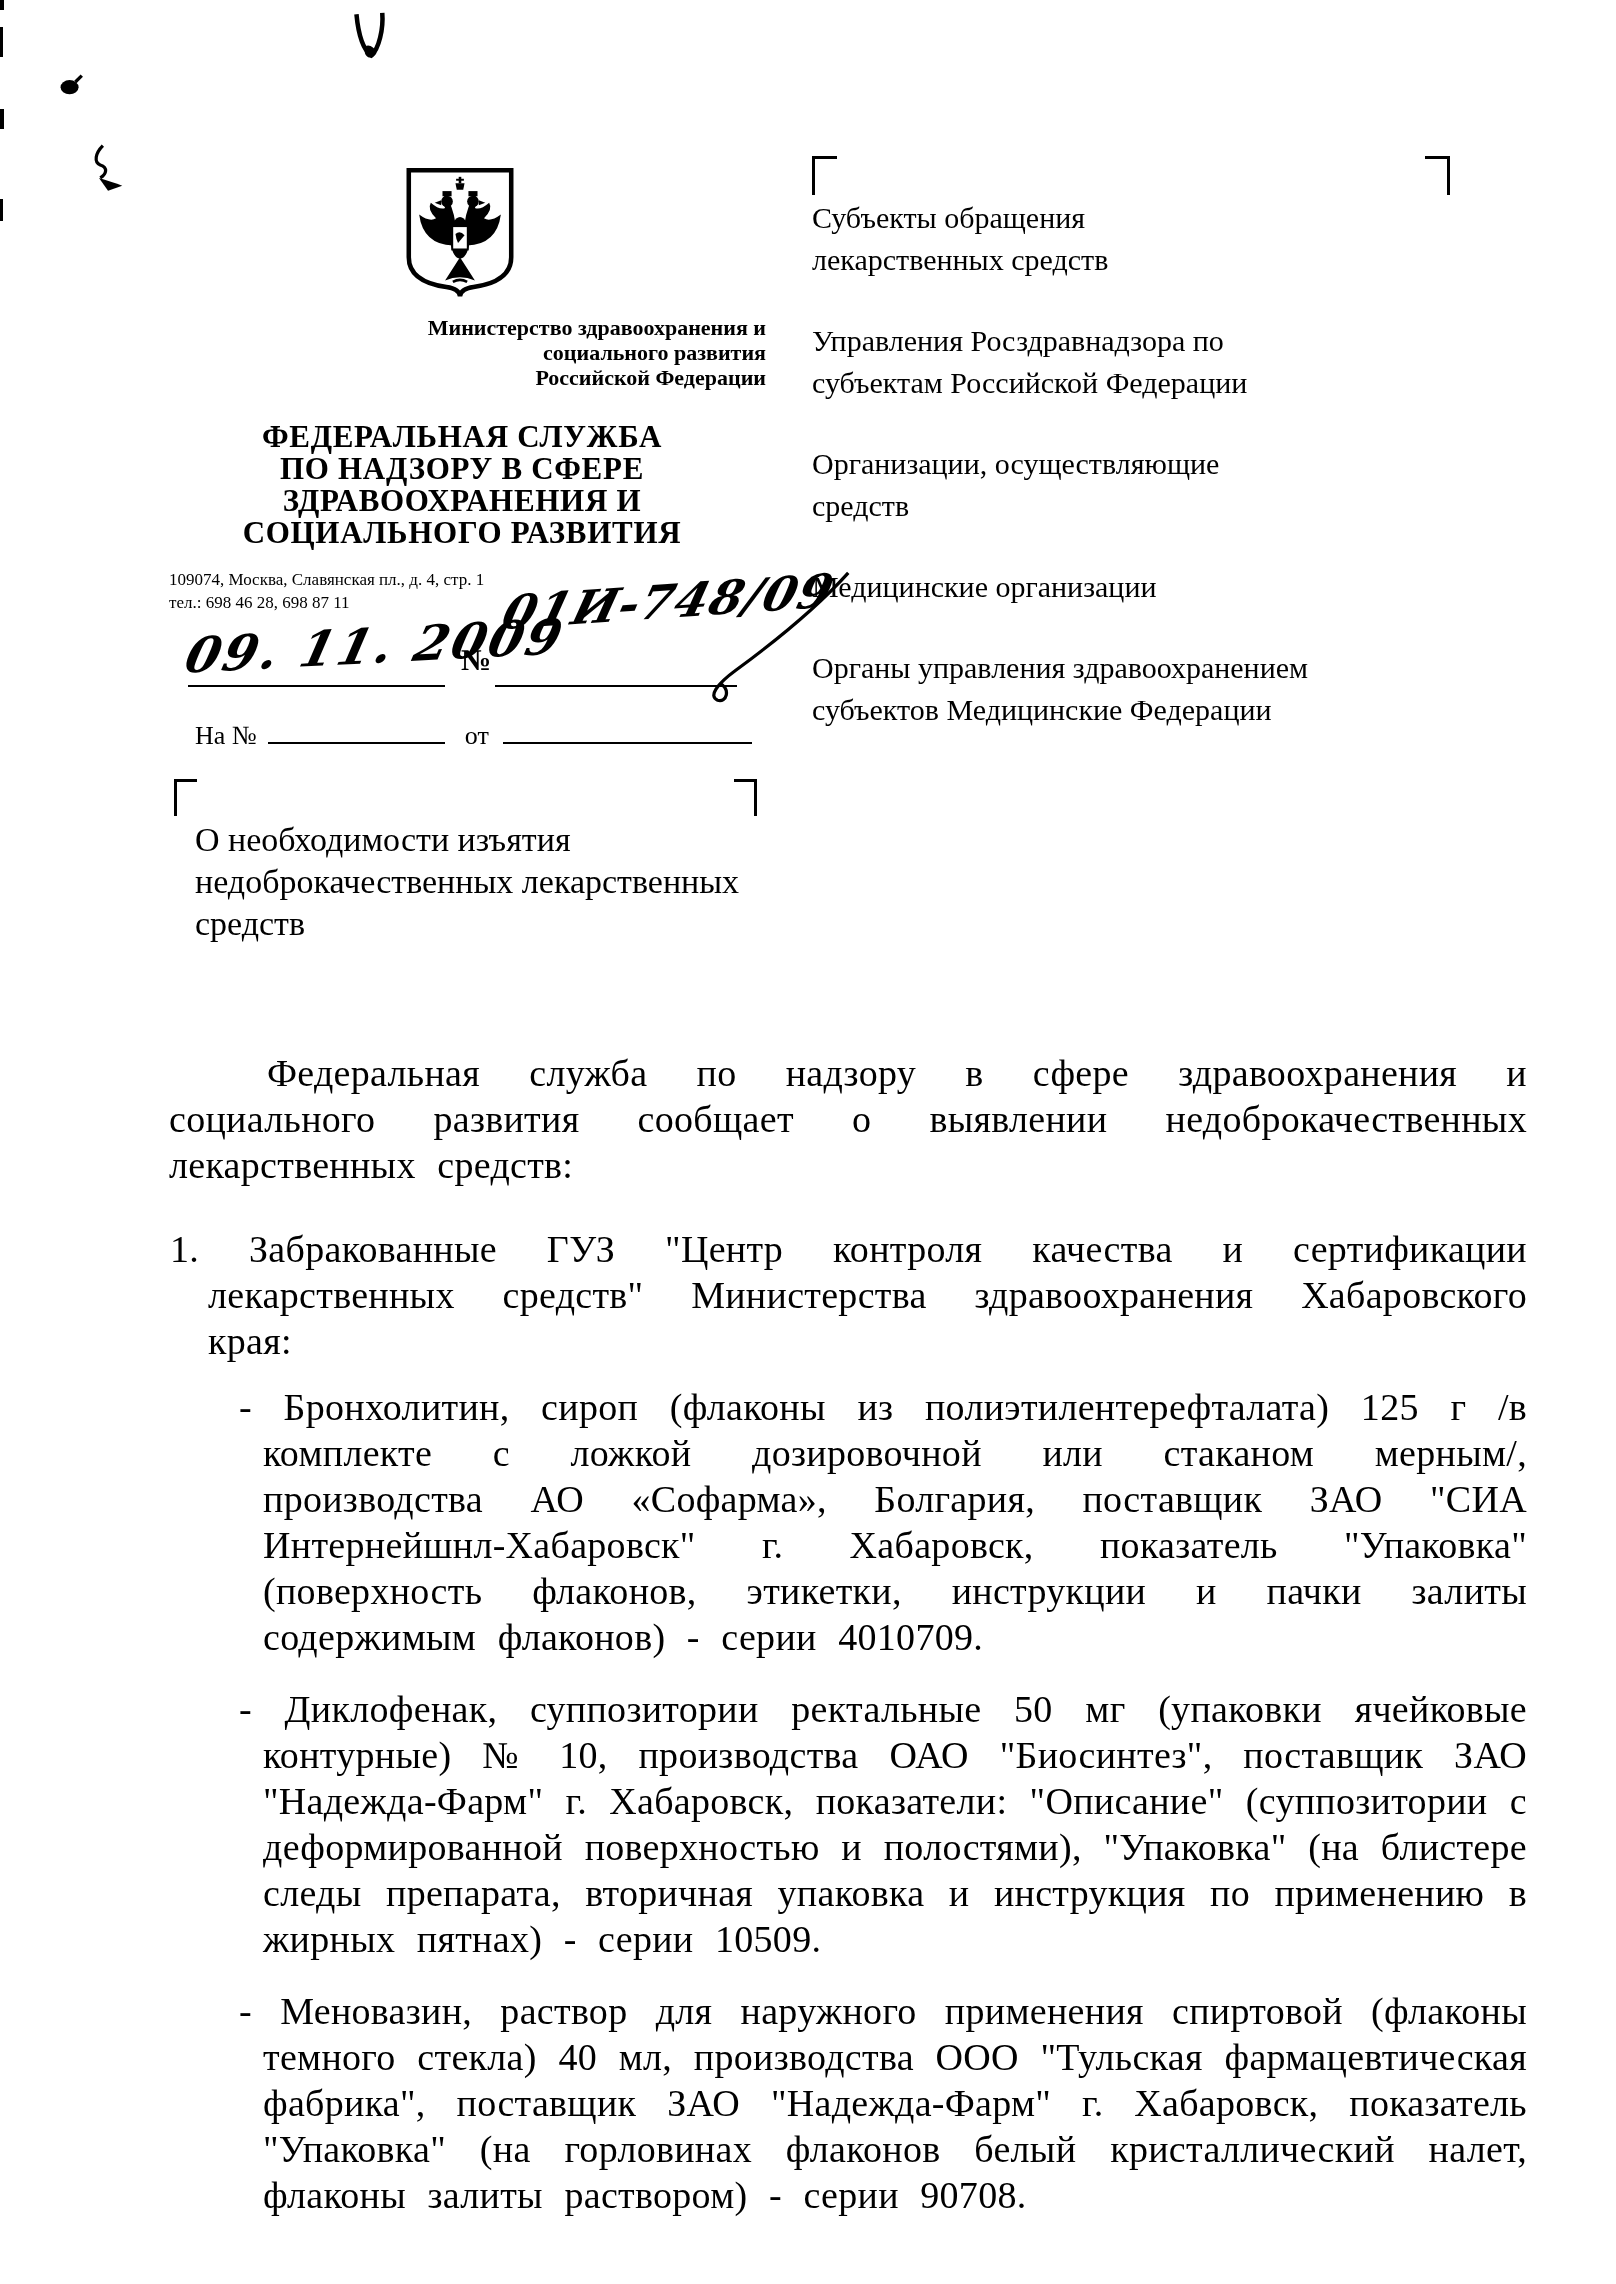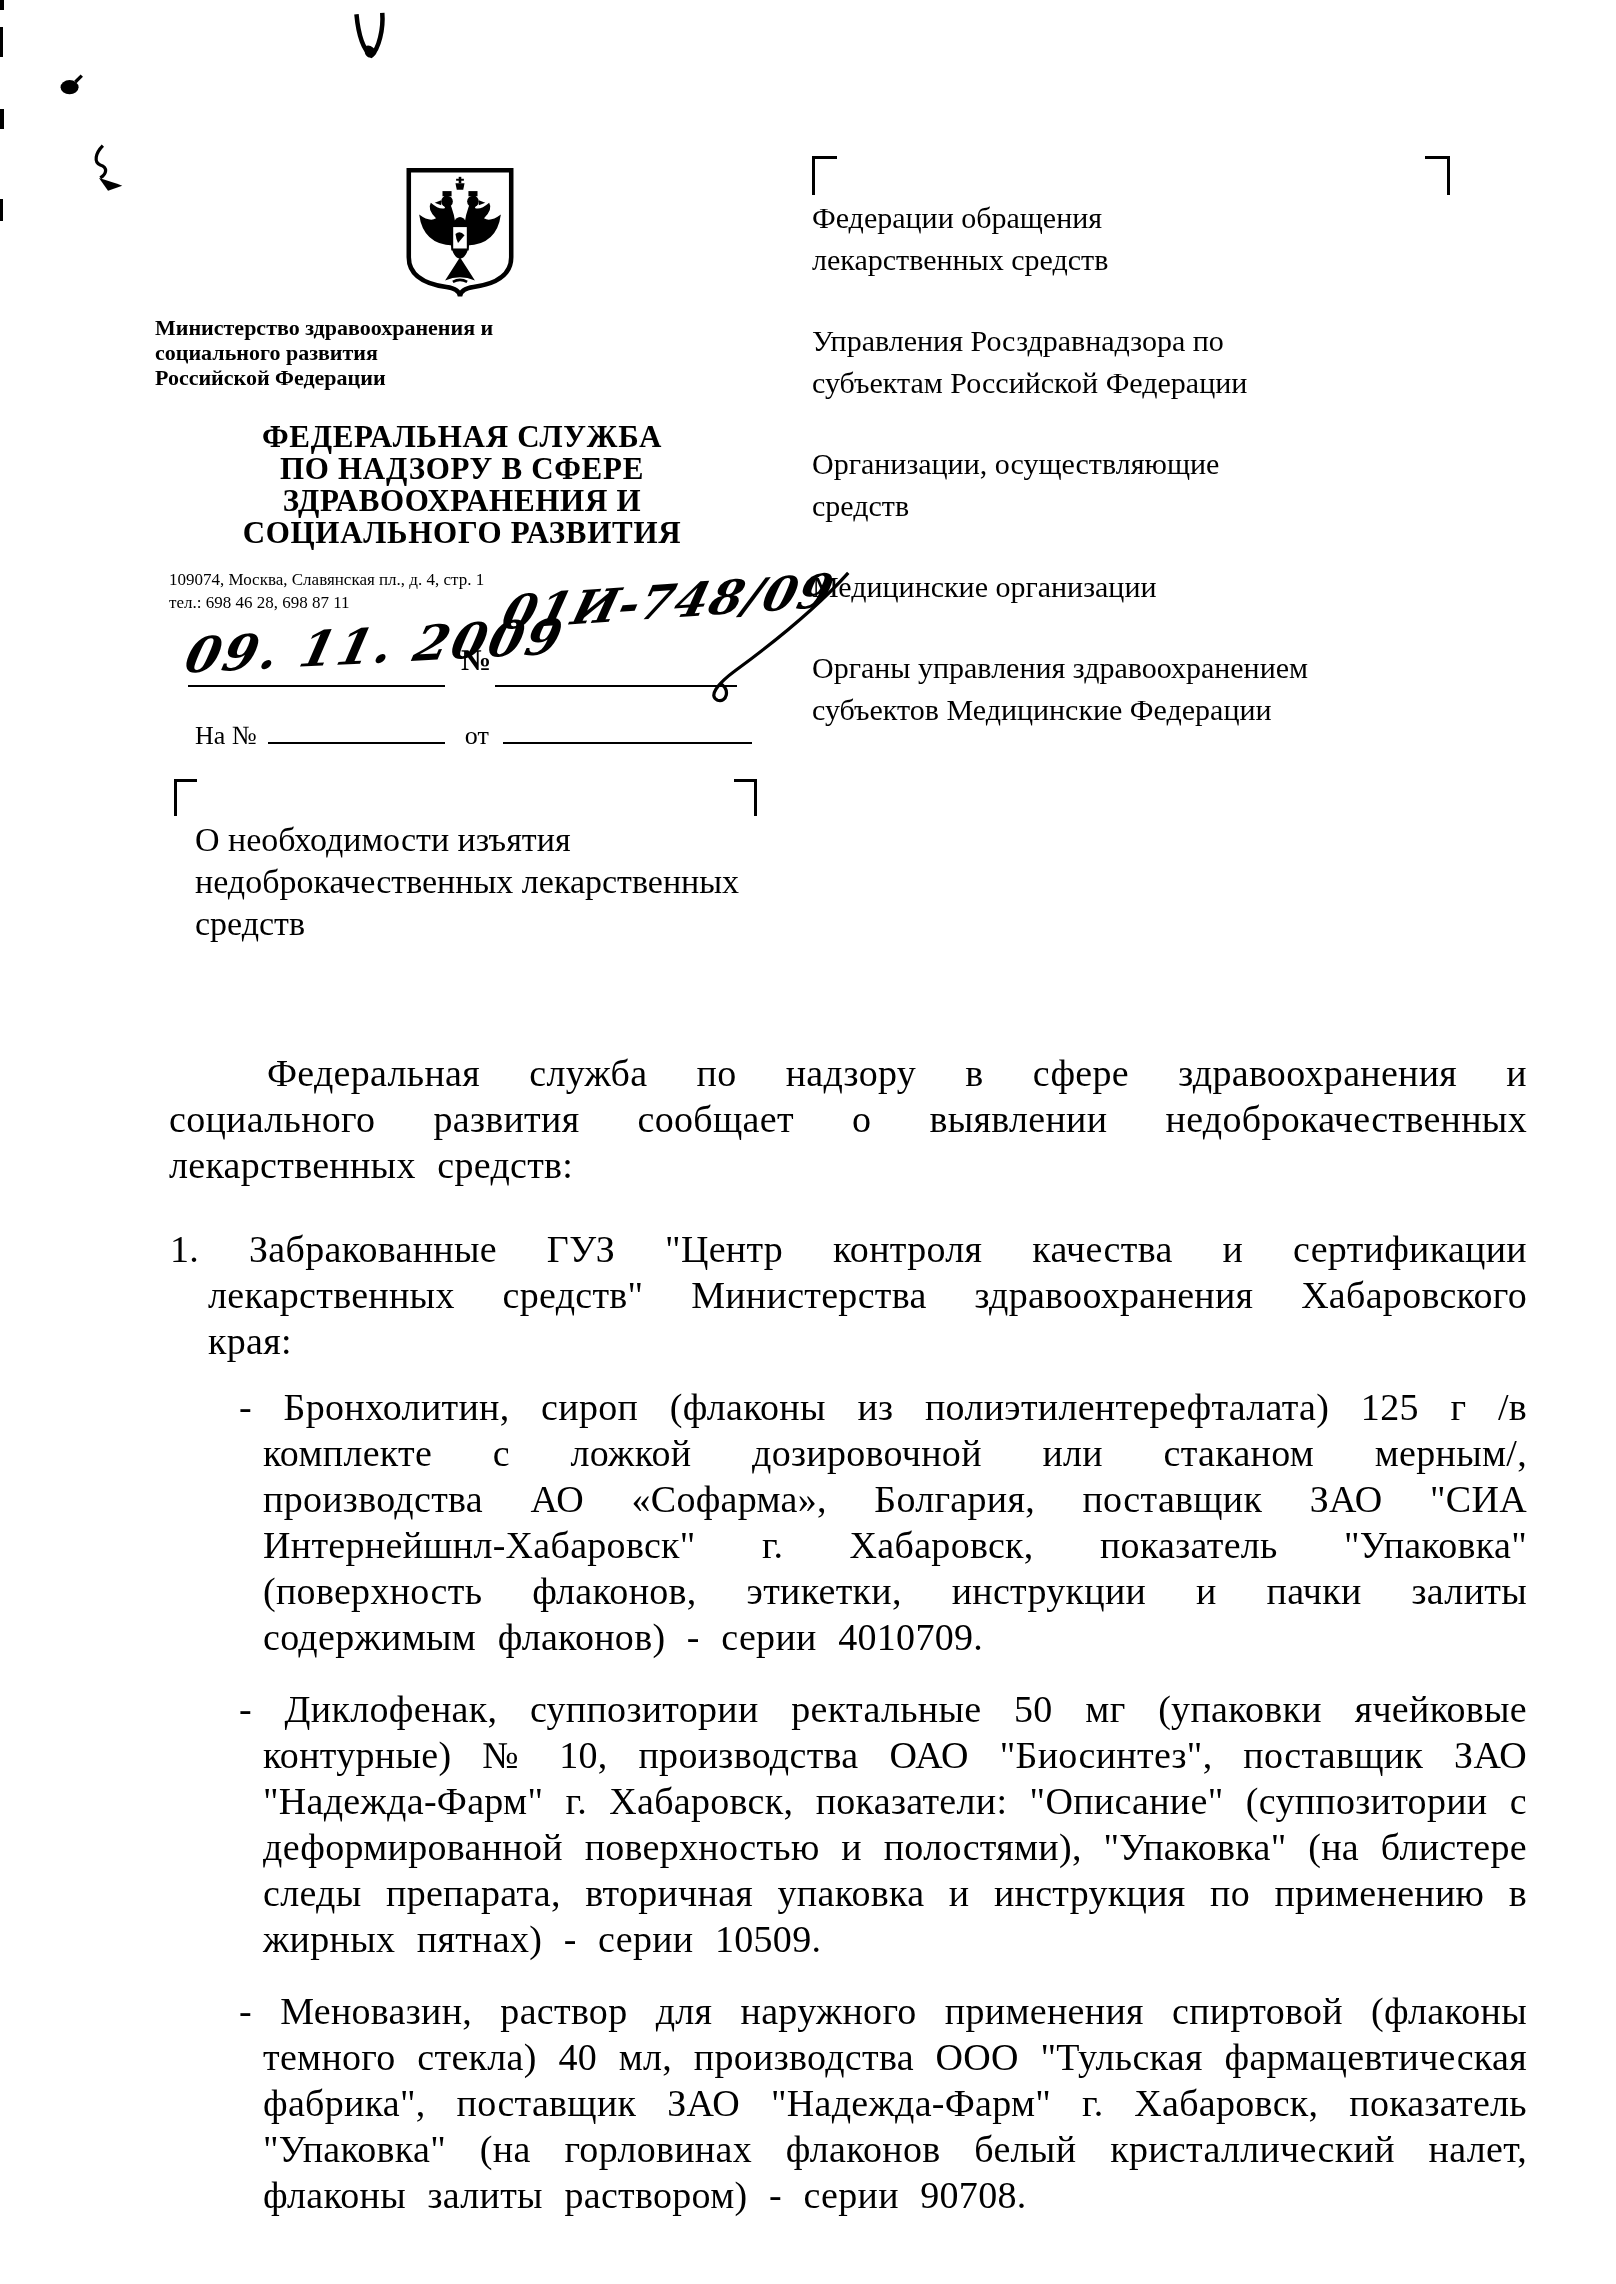--- a/index.html
+++ b/index.html
@@ -8,21 +8,21 @@
     width:1617px;height:2284px;
     background:#ffffff;
     font-family:"Liberation Serif",serif;
     color:#000;
     overflow:hidden;
   }
   .abs{position:absolute;}
 
   
   .emblem{left:401px;top:161px;}
-  .ministry{left:155px;top:315px;width:586px;text-align:left;
+  .ministry{left:180px;top:315px;width:586px;text-align:right;
     font-weight:bold;font-size:22px;line-height:25px;}
   .service{left:169px;top:421px;width:586px;text-align:center;
     font-weight:bold;font-size:31px;line-height:32px;letter-spacing:0.7px;}
   .address{left:169px;top:568px;width:586px;text-align:left;
     font-size:17px;line-height:23.4px;}
 
   
   .hw{font-family:"DejaVu Serif",serif;font-style:italic;font-weight:bold;
       white-space:nowrap;}
   .hw-date{left:189px;top:617px;font-size:49px;
@@ -155,21 +155,21 @@
 
   <div class="abs reply">
     <span>На №</span><span class="blank blank-a"></span><span>от</span><span class="blank blank-b"></span>
   </div>
 
   <div class="abs br br-tl rec-br-l"></div>
   <div class="abs br br-tr rec-br-r"></div>
 
   <div class="abs recipients">
     <div class="rec-item">
-      <div>Федерации обращения</div>
+      <div>Субъекты обращения</div>
       <div>лекарственных средств</div>
     </div>
     <div class="rec-item">
       <div>Управления Росздравнадзора по</div>
       <div>субъектам Российской Федерации</div>
     </div>
     <div class="rec-item">
       <div>Организации, осуществляющие</div>
       <div>средств</div>
     </div>

